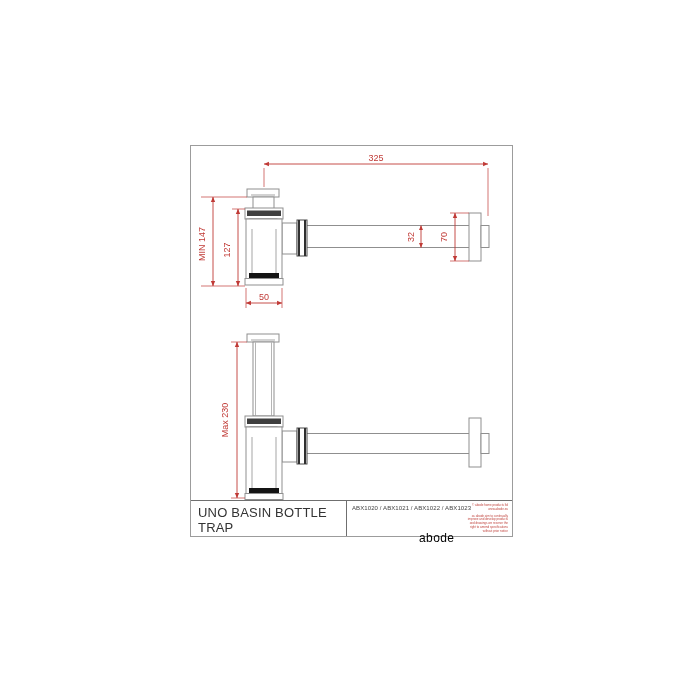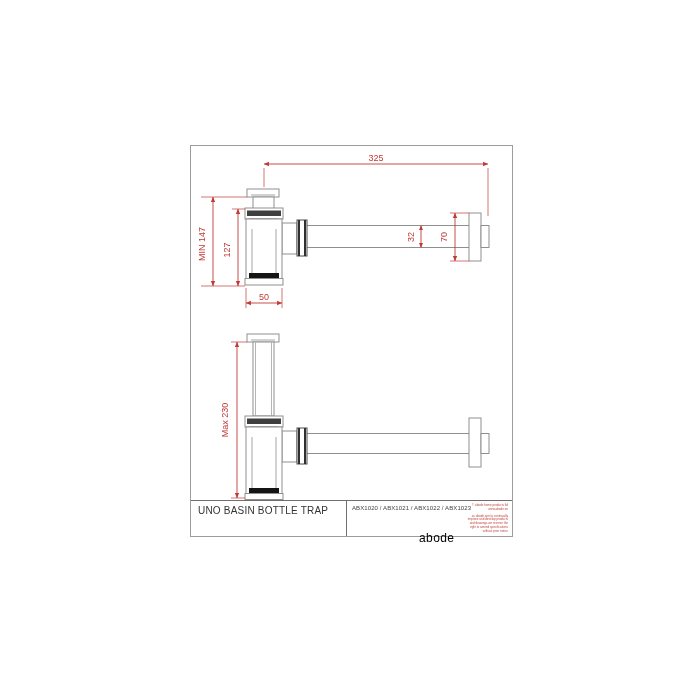--- a/index.html
+++ b/index.html
@@ -34,21 +34,21 @@
     padding:4px 0 0 7px;
   }
   .tb-right{
     flex:1;height:100%;
     border-left:1px solid #6f6f6f;
     box-sizing:border-box;
     position:relative;
     padding:4px 0 0 5px;
   }
   .tb-title{
-    font-size:10px;
+    font-size:13px;
     letter-spacing:.2px;
     color:#333;
   }
   .tb-codes{
     font-size:6px;
     letter-spacing:.1px;
     color:#444;
   }
   .brand-logo{
     position:absolute;

